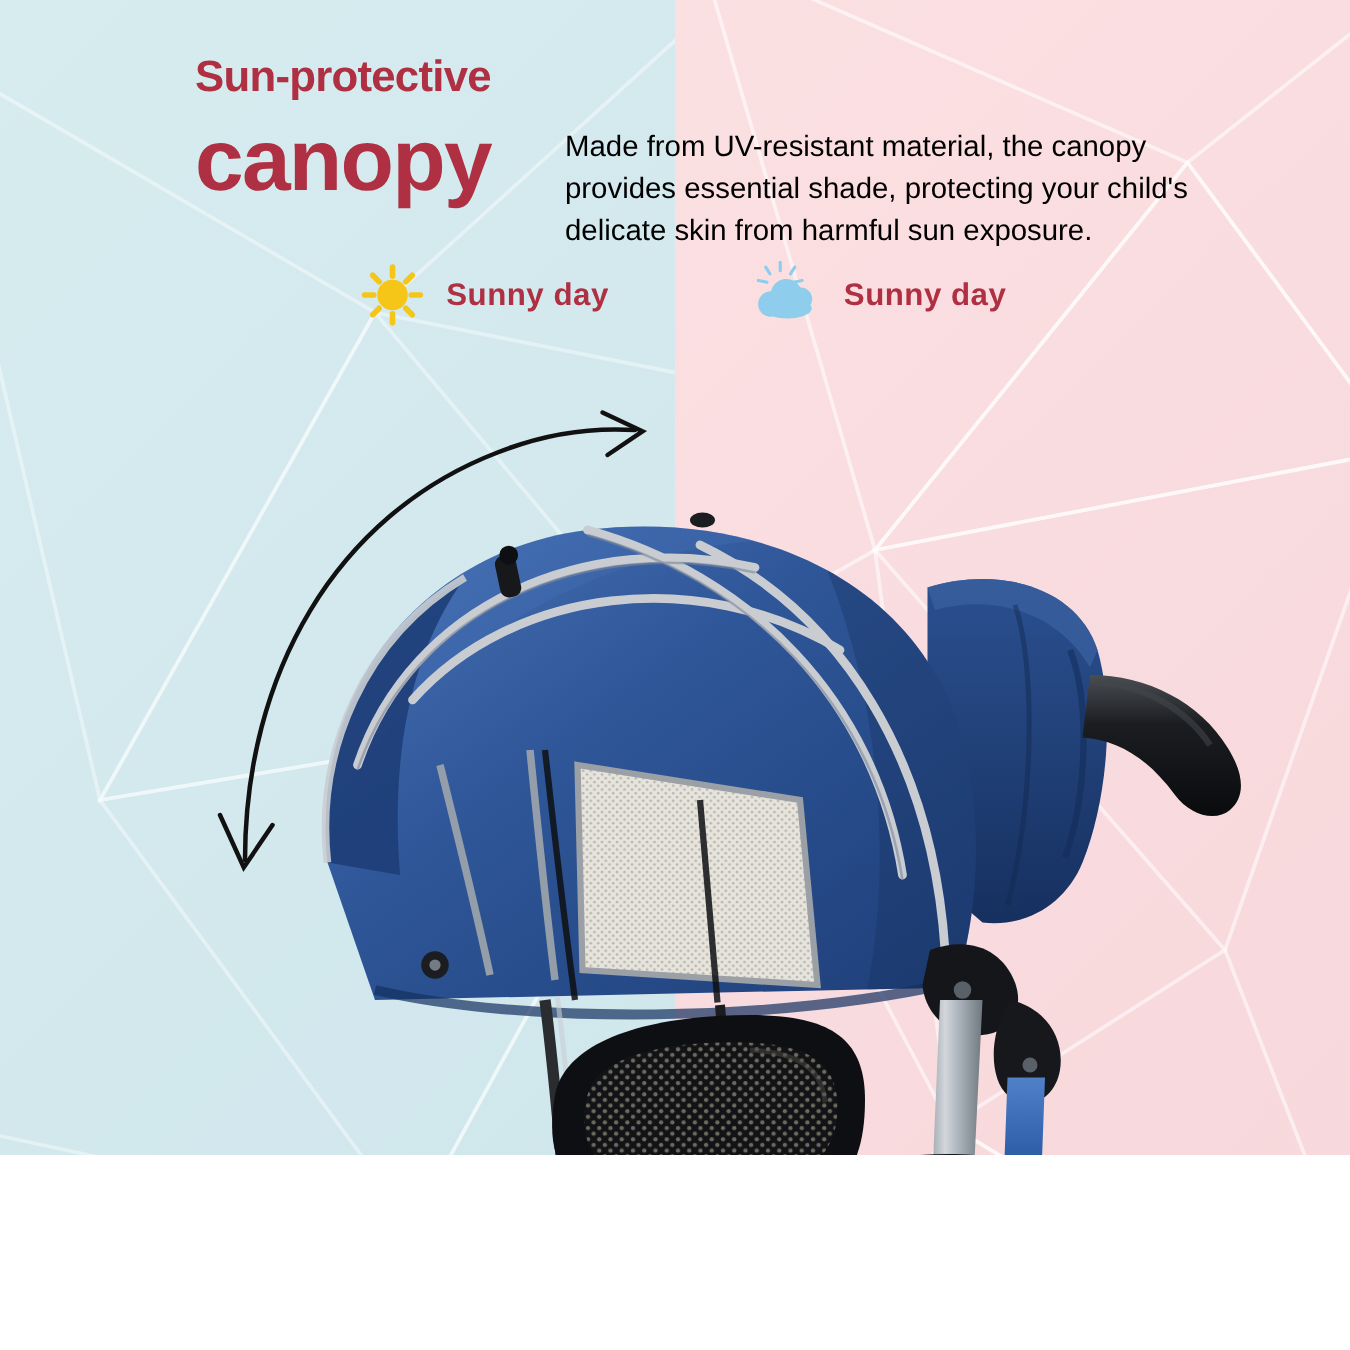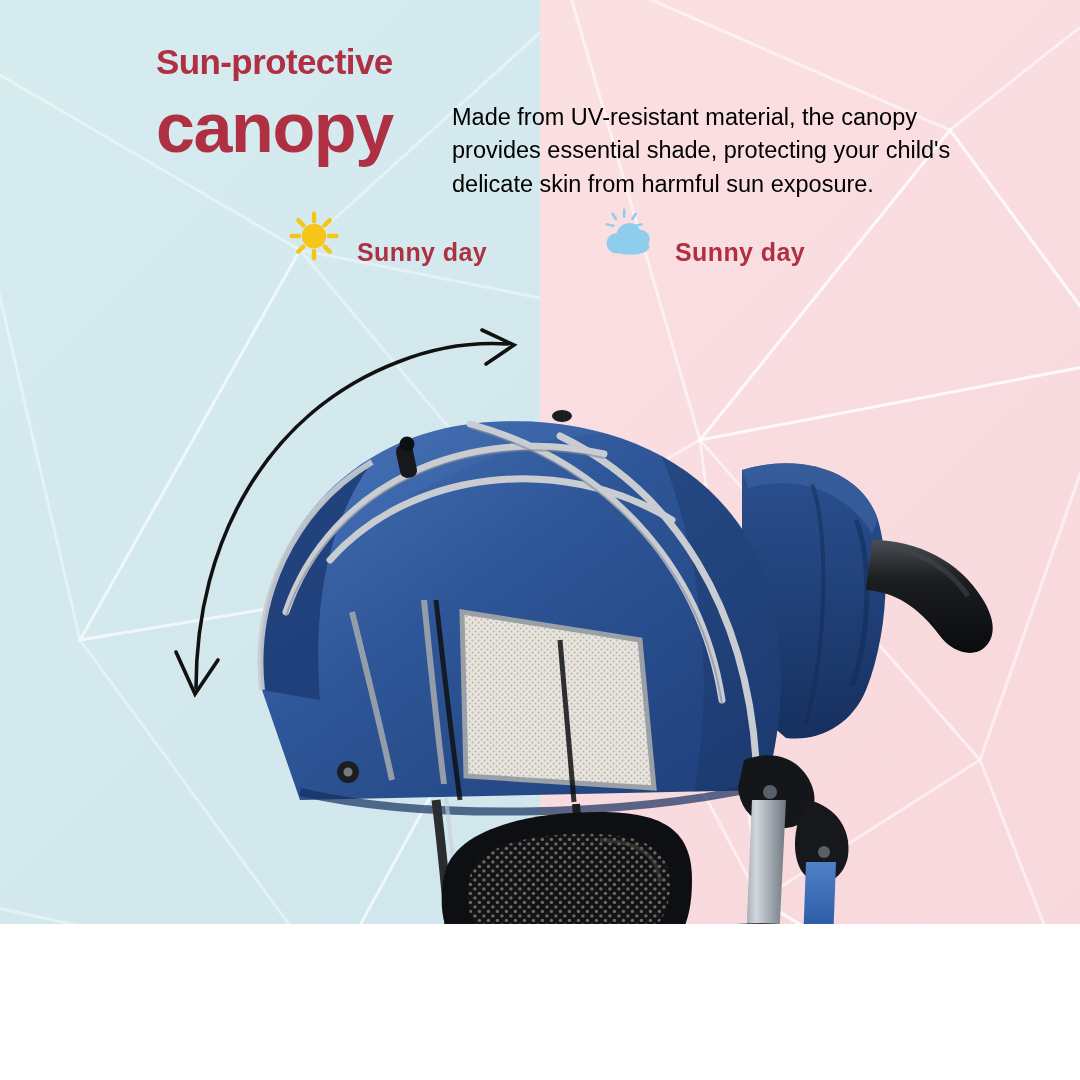--- a/index.html
+++ b/index.html
@@ -26,21 +26,21 @@
   .headline .l2{
     font-size:70px;font-weight:bold;letter-spacing:-1.4px;line-height:1.02;
     margin-top:14px;white-space:nowrap;}
 
   .body-copy{position:absolute;left:452px;top:56px;width:560px;
     font-size:23.5px;line-height:1.42;color:#000000;font-weight:400;margin-top:45px;}
 
   
   .chips{position:absolute;left:283px;top:205px;
     display:flex;align-items:center;gap:0;}
-  .chip{display:flex;align-items:flex-end;}
+  .chip{display:flex;align-items:center;}
   .chip .glyph{width:62px;height:62px;display:block;flex:0 0 auto;}
   .chip .clabel{font-size:25px;font-weight:bold;letter-spacing:0.4px;
     white-space:nowrap;}
   .chip-sunny .clabel{margin-left:12px;}
   .chip-cloudy{margin-left:112px;}
   .chip-cloudy .clabel{margin-left:14px;}
 
   
   .arrow-layer{position:absolute;left:0;top:0;width:1080px;height:1080px;
     pointer-events:none;}

